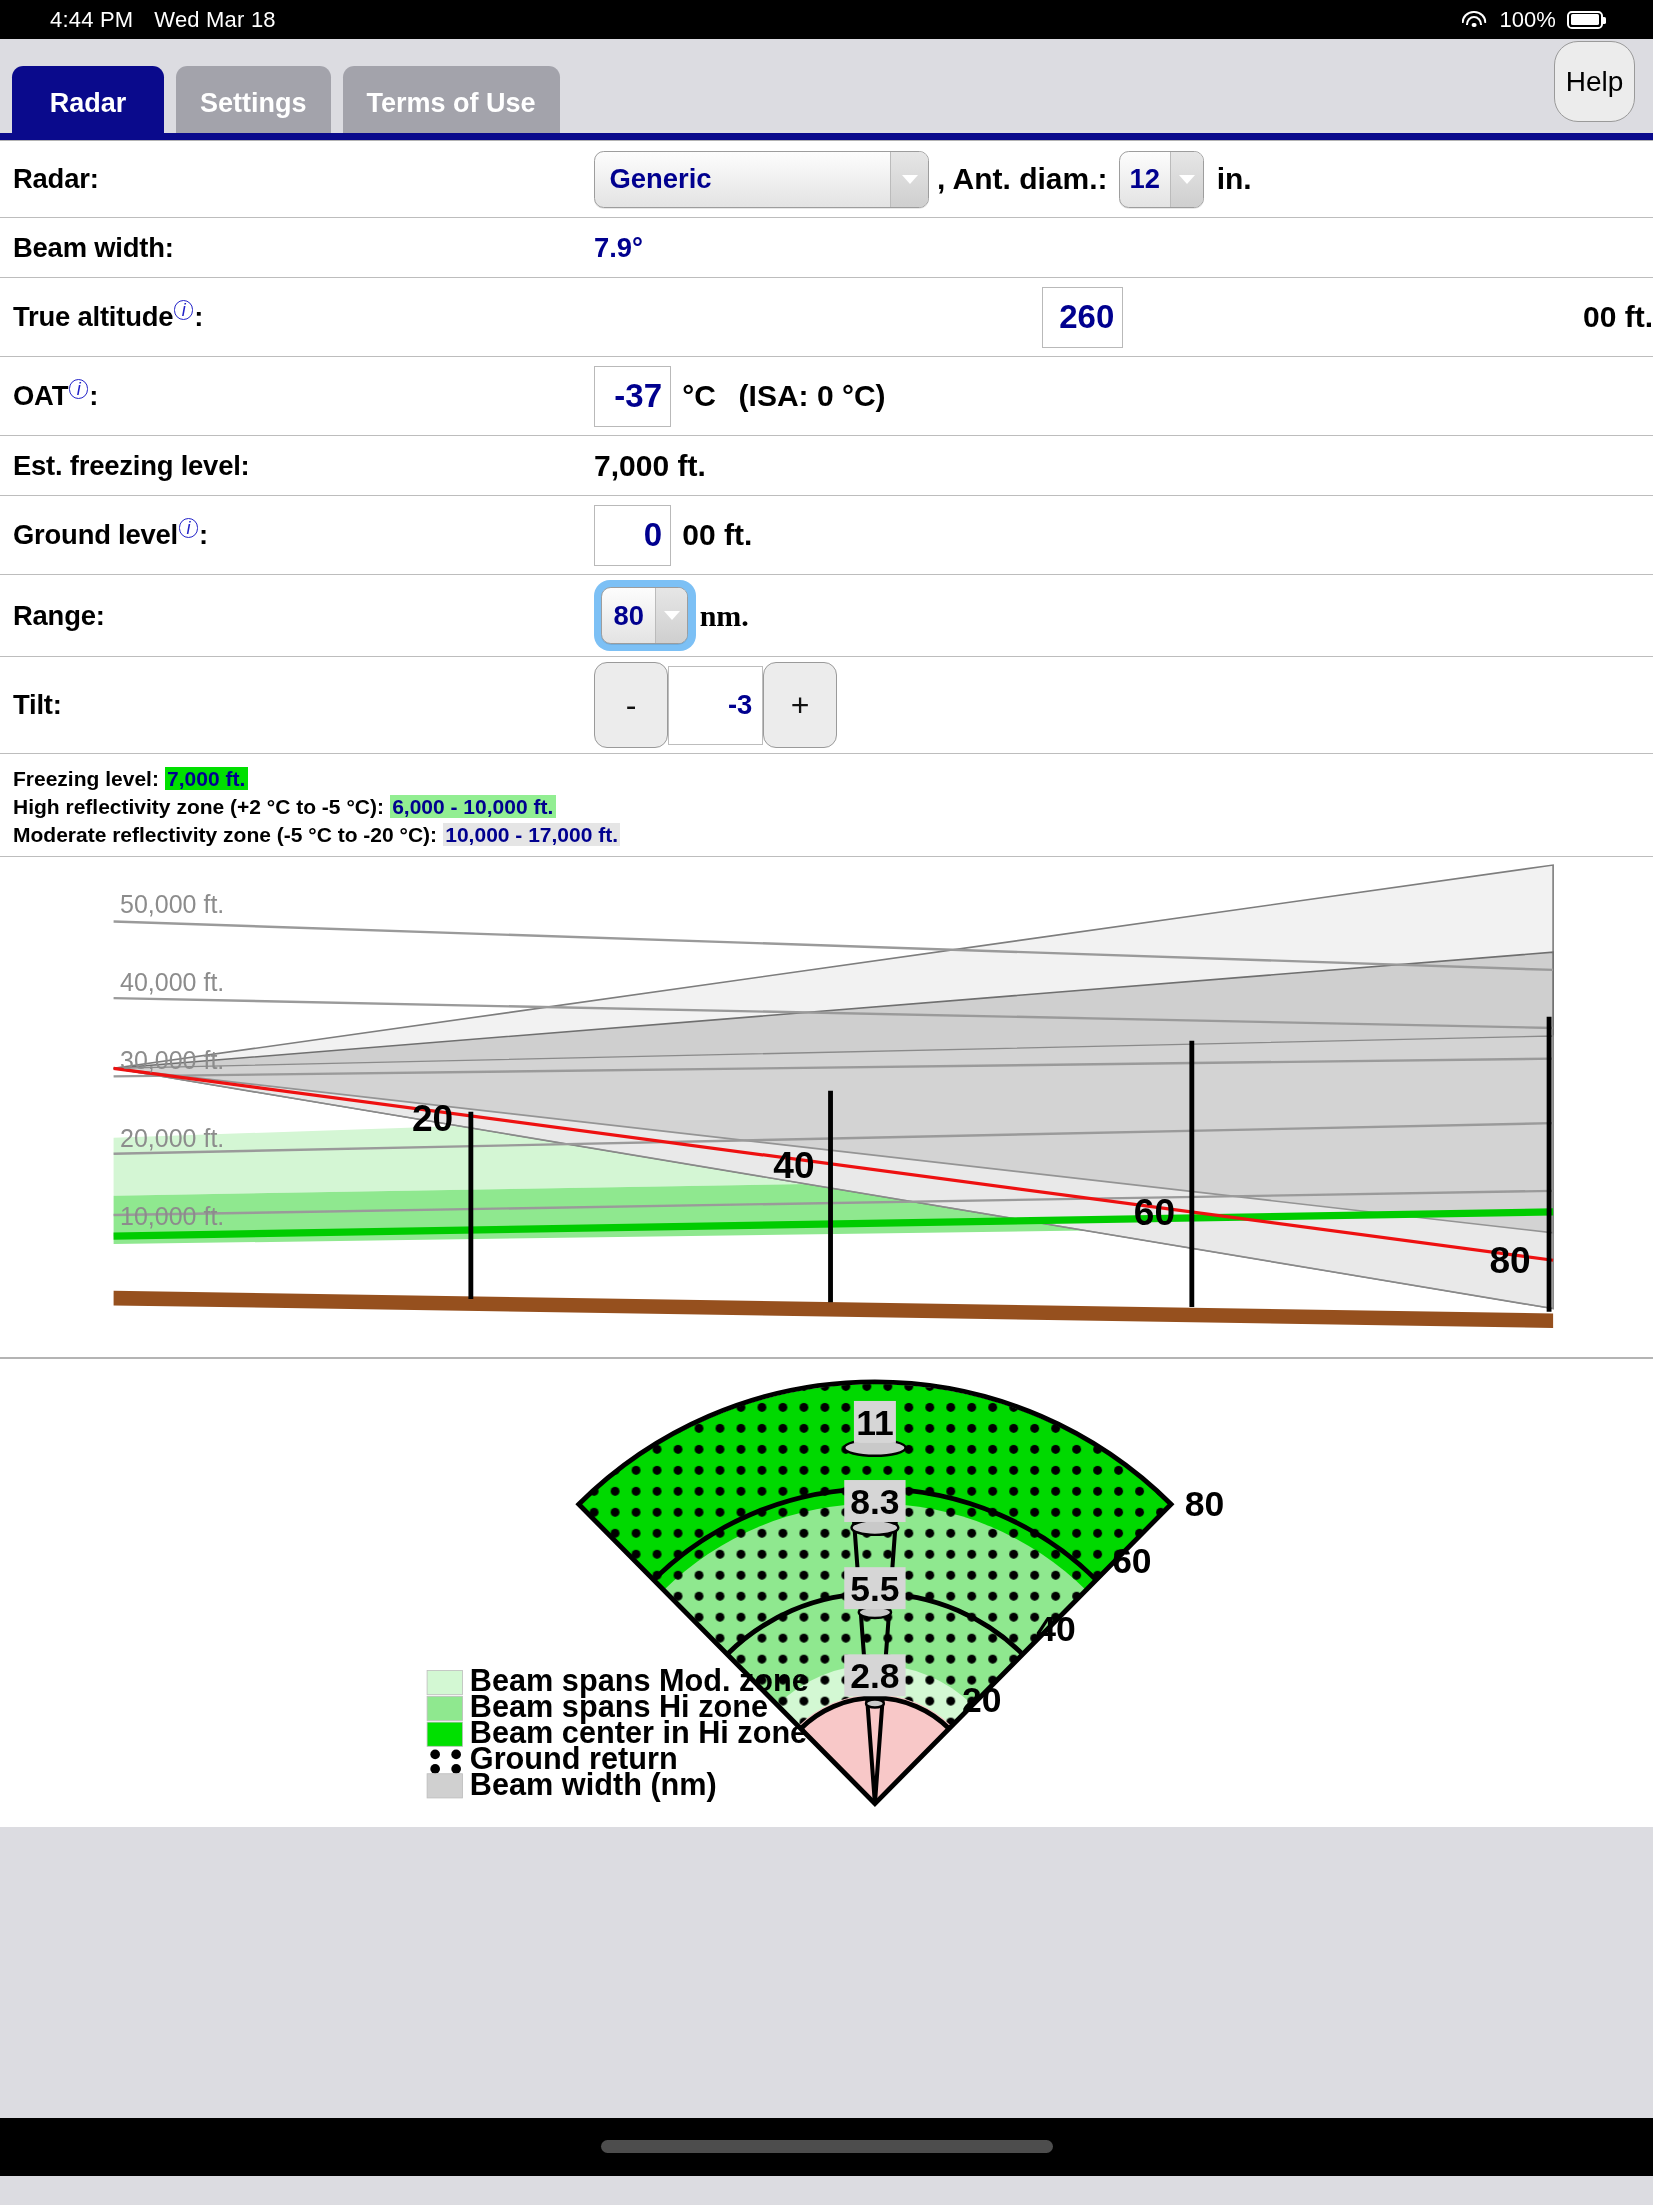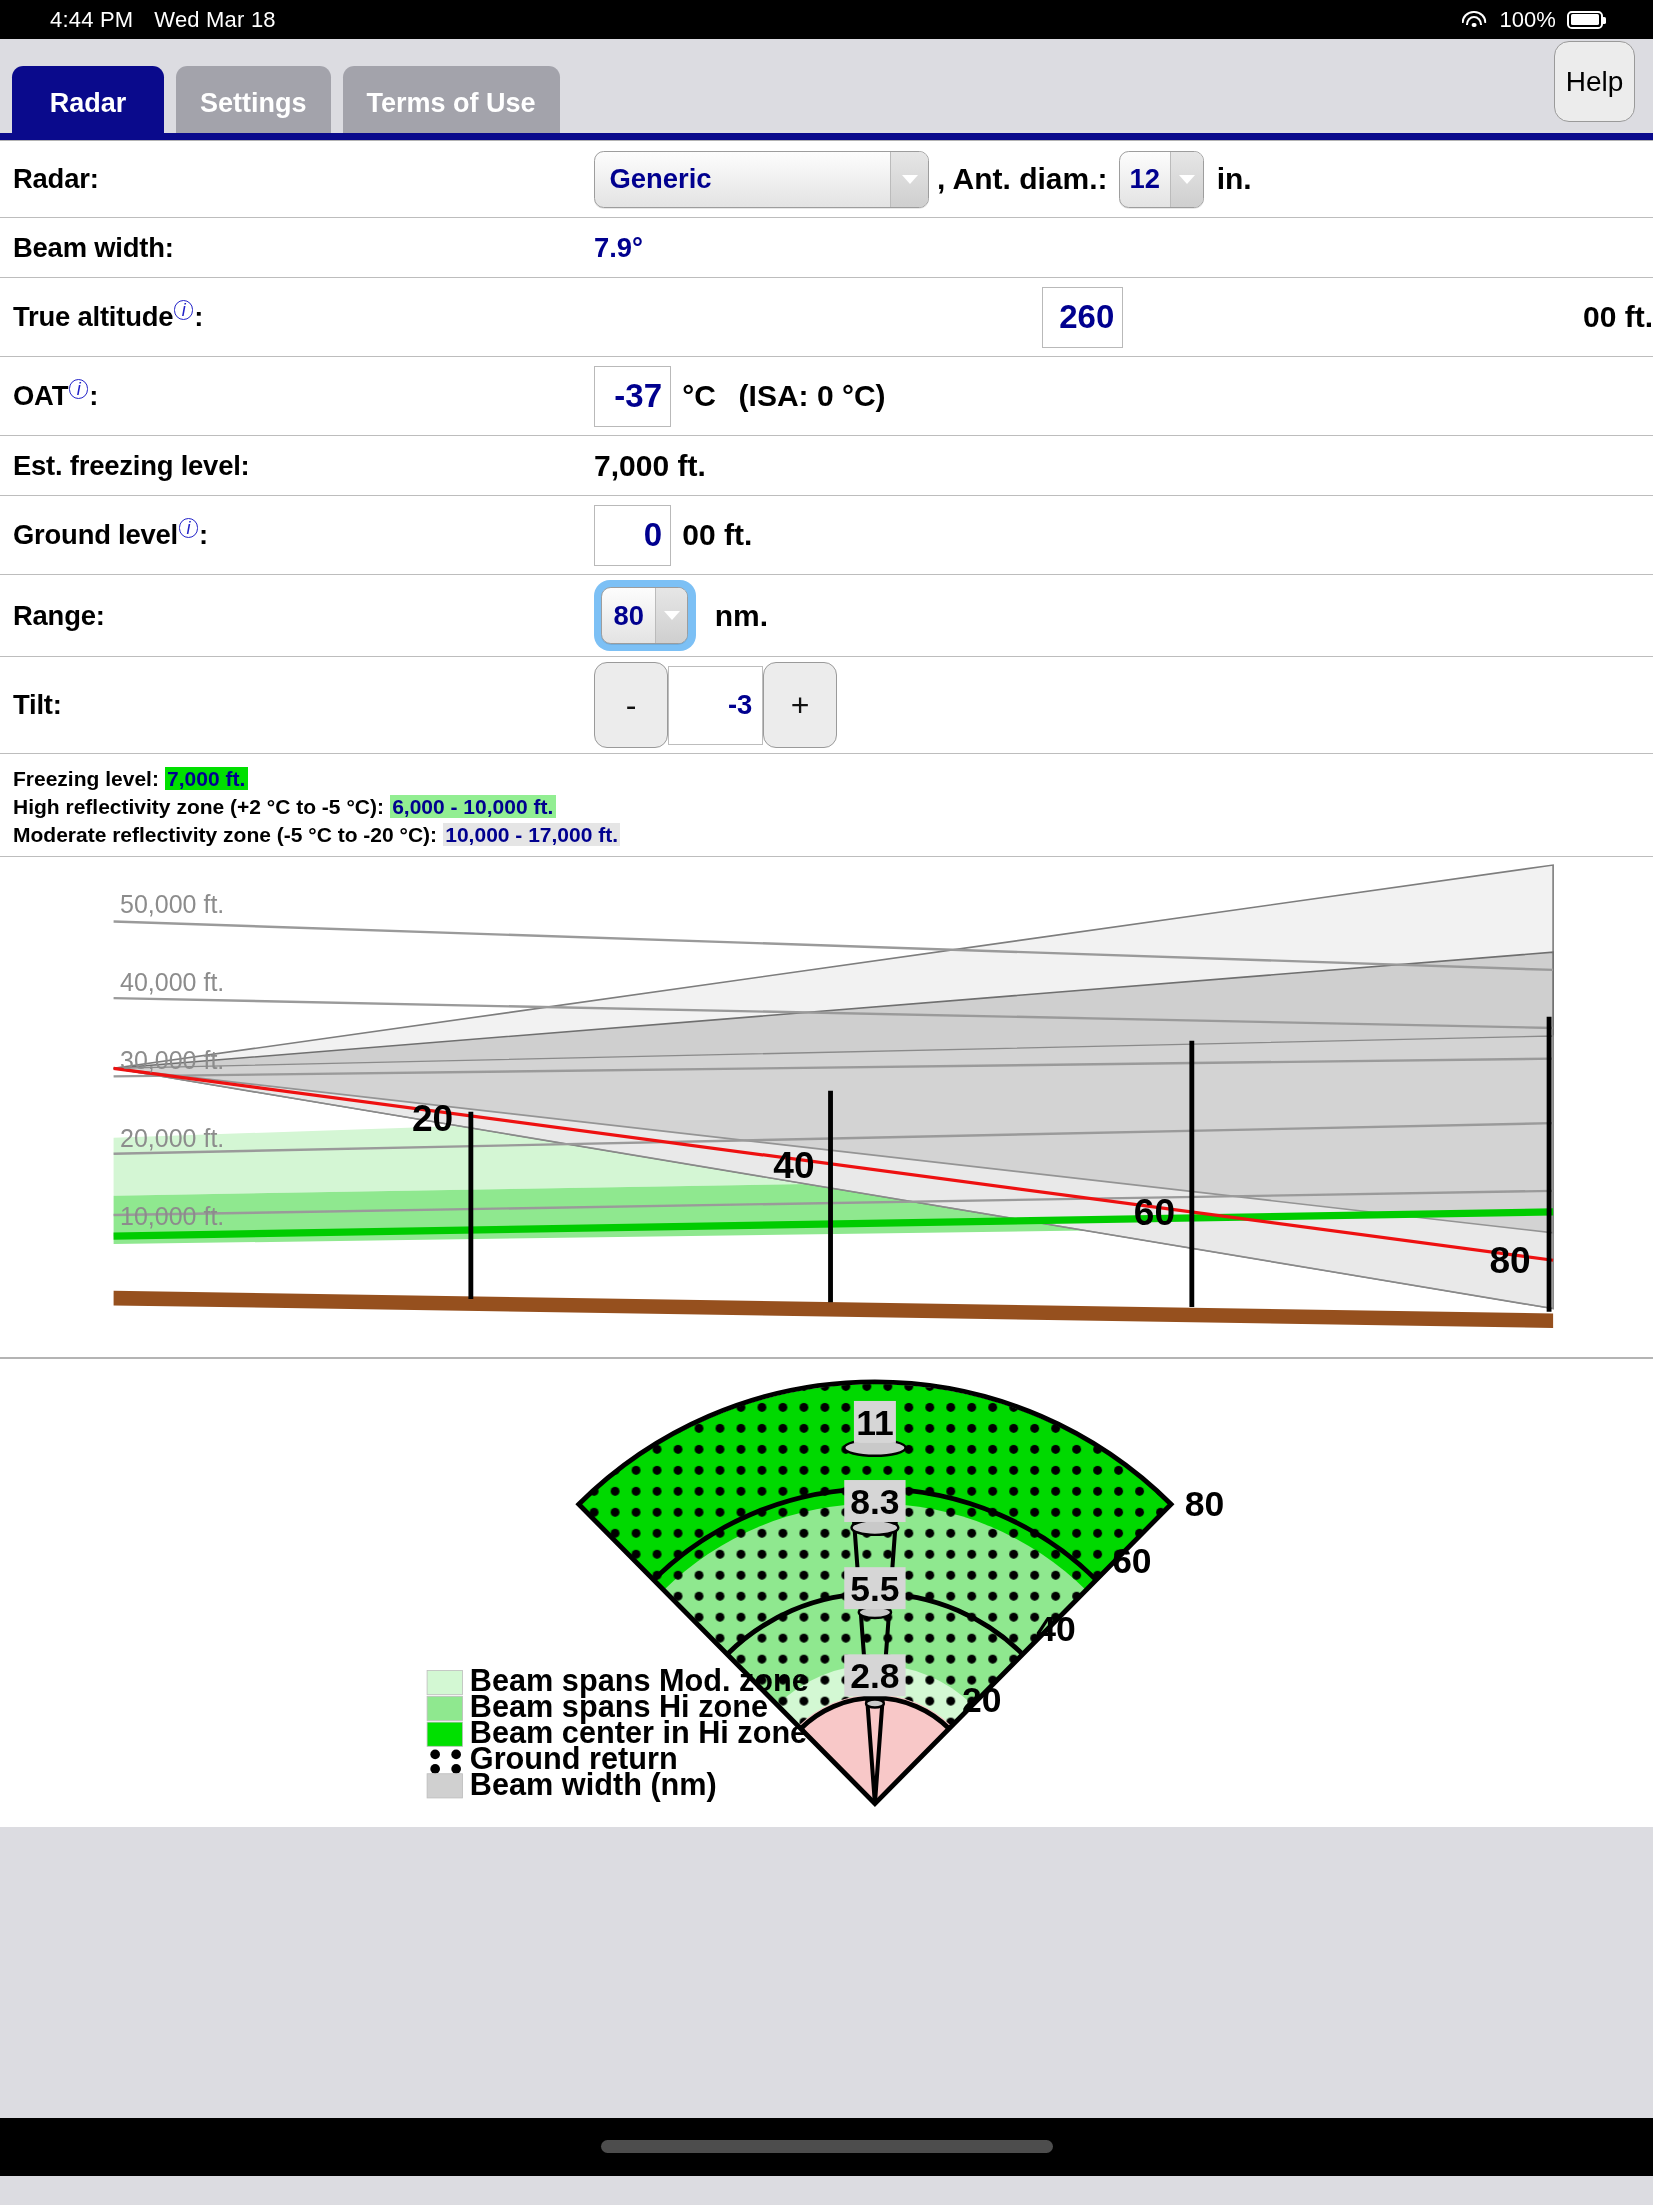--- a/index.html
+++ b/index.html
@@ -37,21 +37,21 @@
     border-radius:11.3px 11.3px 0 0;
     display:flex;align-items:center;justify-content:center;
     color:#fff;font-size:27px;font-weight:bold;margin-left:12px;
     box-sizing:border-box;
   }
   .tab.inactive{background:#a3a3ab;}
   .tab.active{background:#0a0a8c;}
   .tab-underline{position:absolute;left:0;bottom:0;width:1653px;height:7.3px;background:#0a0a8c;}
   .helpbtn{
     position:absolute;right:18px;bottom:18px;
-    width:81px;height:81px;border-radius:15px;
+    width:81px;height:81px;border-radius:24px;
     background:#ececec;border:1.6px solid #9a9a9a;
     display:flex;align-items:center;justify-content:center;
     font-size:28px;color:#000;font-weight:normal;
     box-sizing:border-box;
   }
 
   
   .card{
     position:relative;margin:0 auto;width:1653px;background:#fff;
     border-top:0.8px solid #b4b4b4;
@@ -226,21 +226,21 @@
   <div class="row" style="height:82px;">
     <div class="label">Range:</div>
     <div class="sel-focus">
       <div class="sel">
         <div class="txt" style="padding:0 11.3px;">
             <span>80</span>
           </div>
         <div class="arrow" style="width:31px;"></div>
       </div>
     </div>
-    <span class="plain" style="margin-left:19px;">nm.</span>
+    <span class="plain" style="margin-left:4px;font-family:Liberation Serif, serif;">nm.</span>
   </div>
 
   <div class="row" style="height:97px;">
     <div class="label">Tilt:</div>
     <div class="stepbtn">
         <span>-</span>
       </div>
     <div class="tiltbox">
         <span>-3</span>
       </div>

